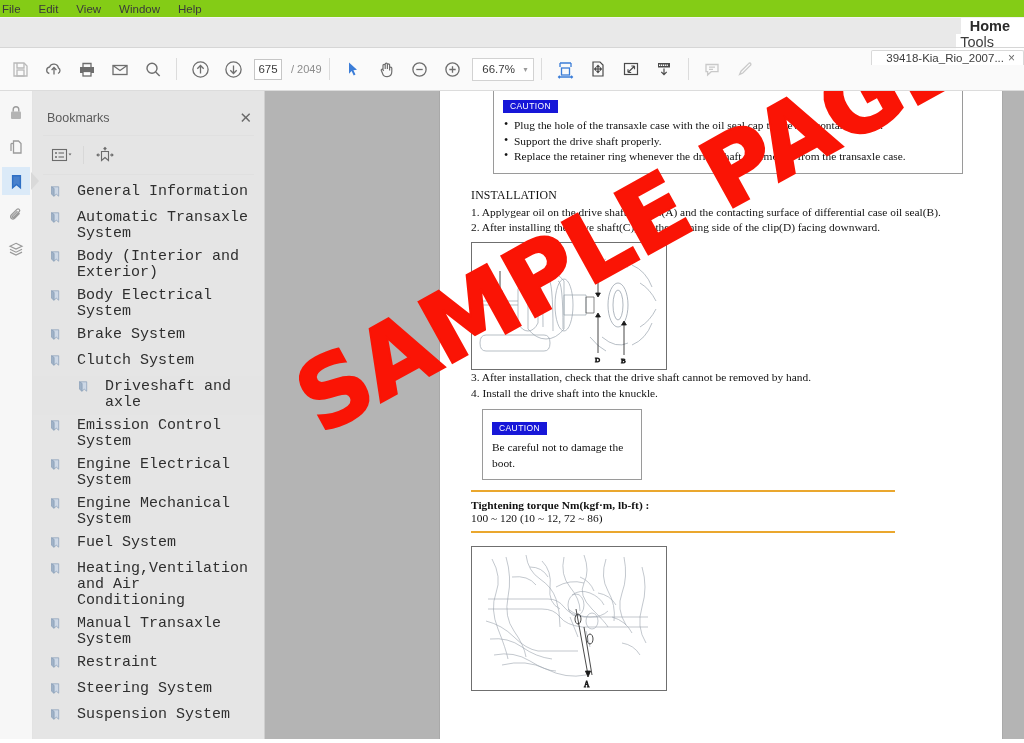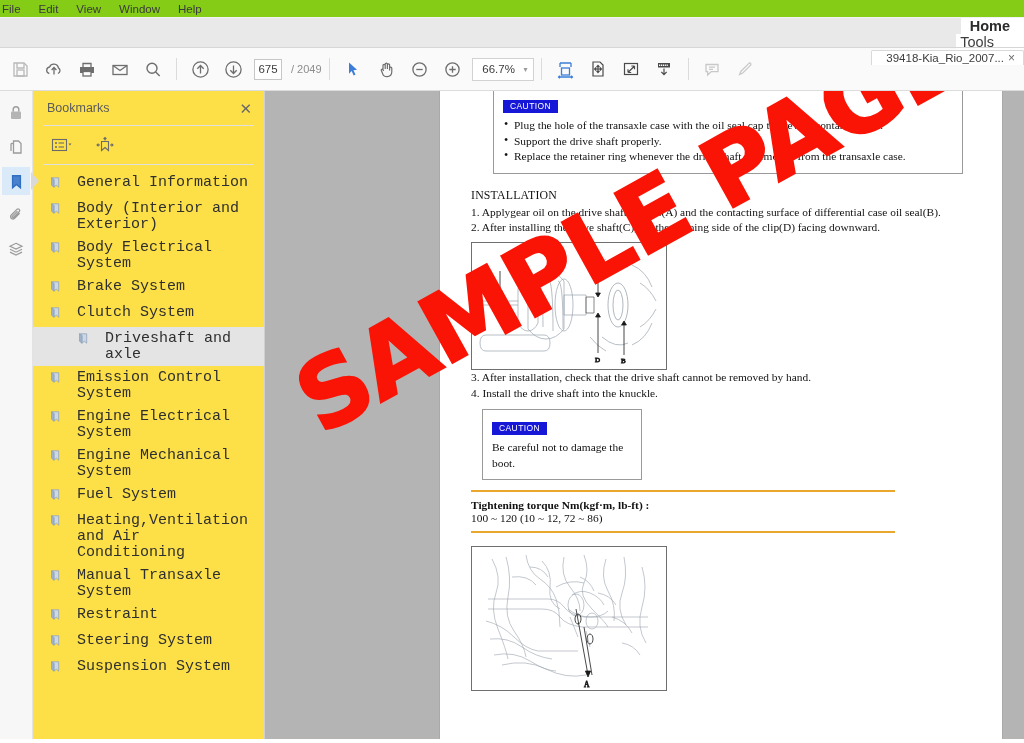--- a/index.html
+++ b/index.html
@@ -76,22 +76,22 @@
   }
   .rail { width:28px; height:28px; display:flex; align-items:center; justify-content:center; position:relative;}
   .rail.active { background:#dbeaf8; }
   .rail.active:before{
     content:""; position:absolute; right:-9px; top:5px;
     border-top:9px solid transparent; border-bottom:9px solid transparent;
     border-left:8px solid #d9d9d9;
   }
 
   .bmpanel {
-    width:232px; background:#fde047; border-right:1px solid #cfcfcf;
-    display:flex; flex-direction:column;
+    width:232px; background:#e5e5e5; border-right:1px solid #cfcfcf;
+    display:flex; flex-direction:column;justify-content:center;
   }
   .bmhead {
     height:34px; display:flex; align-items:center; justify-content:space-between;
     padding:0 12px 0 14px; font-size:12.5px; color:#5b5b5b;
   }
   .bmhead .xclose { font-size:15px; color:#6a6a6a; line-height:1; }
   .bmhr { height:1px; background:#e0e0e0; margin:0 10px; }
   .bmtools { height:38px; display:flex; align-items:center; padding-left:14px; gap:0px; }
   .bmtool { width:30px; height:26px; display:flex; align-items:center; justify-content:center; }
   .bmtsep { width:1px; height:18px; background:#d8d8d8; margin:0 6px; }
@@ -366,20 +366,27 @@
         </div>
       </div>
       <div class="bmhr"></div>
       <div class="bmlist" id="bmlist">
           <div class="bmitem">
             <span class="bmico"><svg width="13" height="13" viewBox="0 0 13 13" fill="none">
                 <path d="M2.5 1.8h7.2v9.4l-2.4-2-2.4 2V3.4z" fill="#cdd8e6" stroke="#8fa3bb" stroke-width=".8"></path>
                 <path d="M2.5 1.8l2.4 1.6v7.8l-2.4-2z" fill="#9fb2c8" stroke="#8fa3bb" stroke-width=".8"></path>
               </svg></span>
             <span class="bmlabel">General Information</span>
+          </div>
+          <div class="bmitem">
+            <span class="bmico"><svg width="13" height="13" viewBox="0 0 13 13" fill="none">
+                <path d="M2.5 1.8h7.2v9.4l-2.4-2-2.4 2V3.4z" fill="#cdd8e6" stroke="#8fa3bb" stroke-width=".8"></path>
+                <path d="M2.5 1.8l2.4 1.6v7.8l-2.4-2z" fill="#9fb2c8" stroke="#8fa3bb" stroke-width=".8"></path>
+              </svg></span>
+            <span class="bmlabel">Automatic Transaxle System</span>
           </div>
           <div class="bmitem">
             <span class="bmico"><svg width="13" height="13" viewBox="0 0 13 13" fill="none">
                 <path d="M2.5 1.8h7.2v9.4l-2.4-2-2.4 2V3.4z" fill="#cdd8e6" stroke="#8fa3bb" stroke-width=".8"></path>
                 <path d="M2.5 1.8l2.4 1.6v7.8l-2.4-2z" fill="#9fb2c8" stroke="#8fa3bb" stroke-width=".8"></path>
               </svg></span>
             <span class="bmlabel">Body (Interior and Exterior)</span>
           </div>
           <div class="bmitem">
             <span class="bmico"><svg width="13" height="13" viewBox="0 0 13 13" fill="none">

